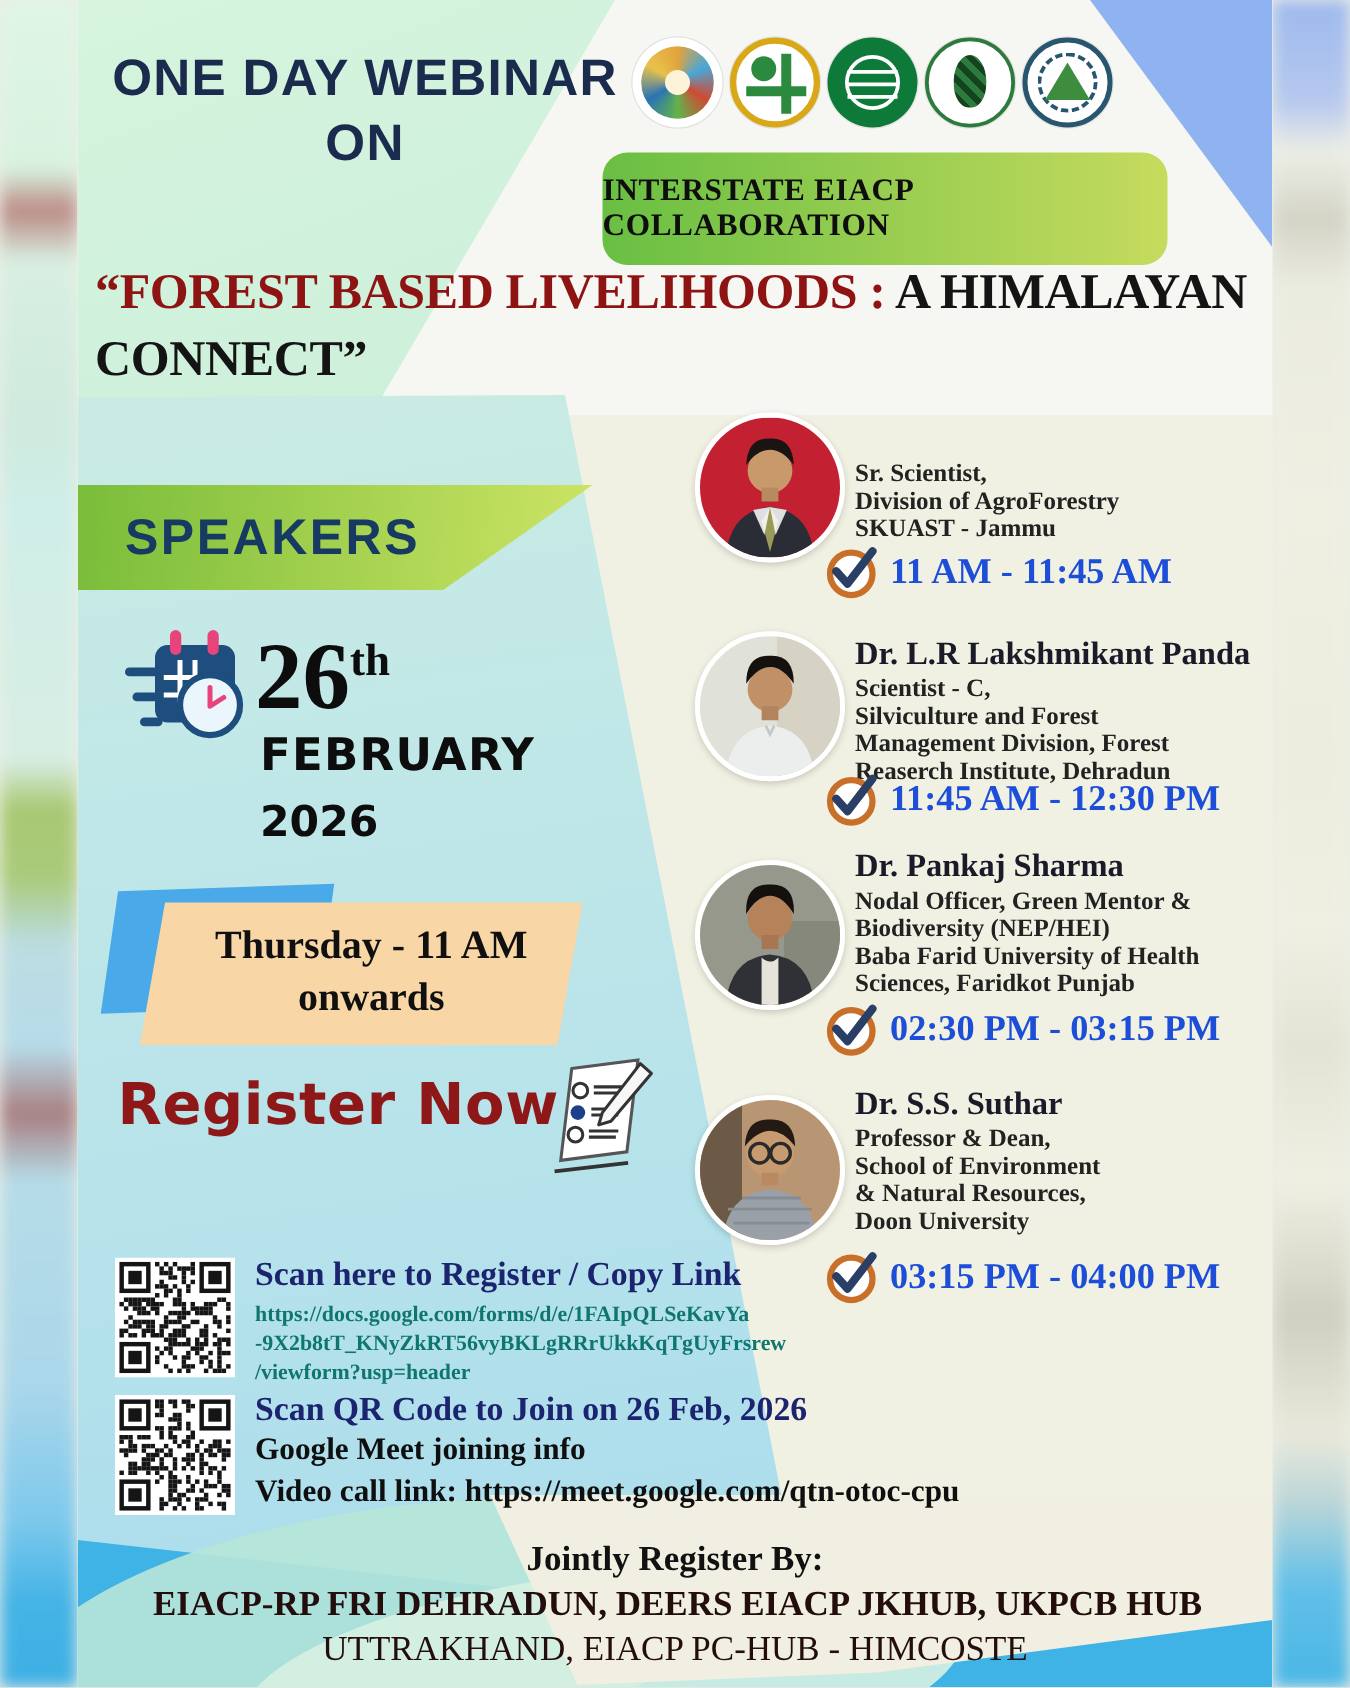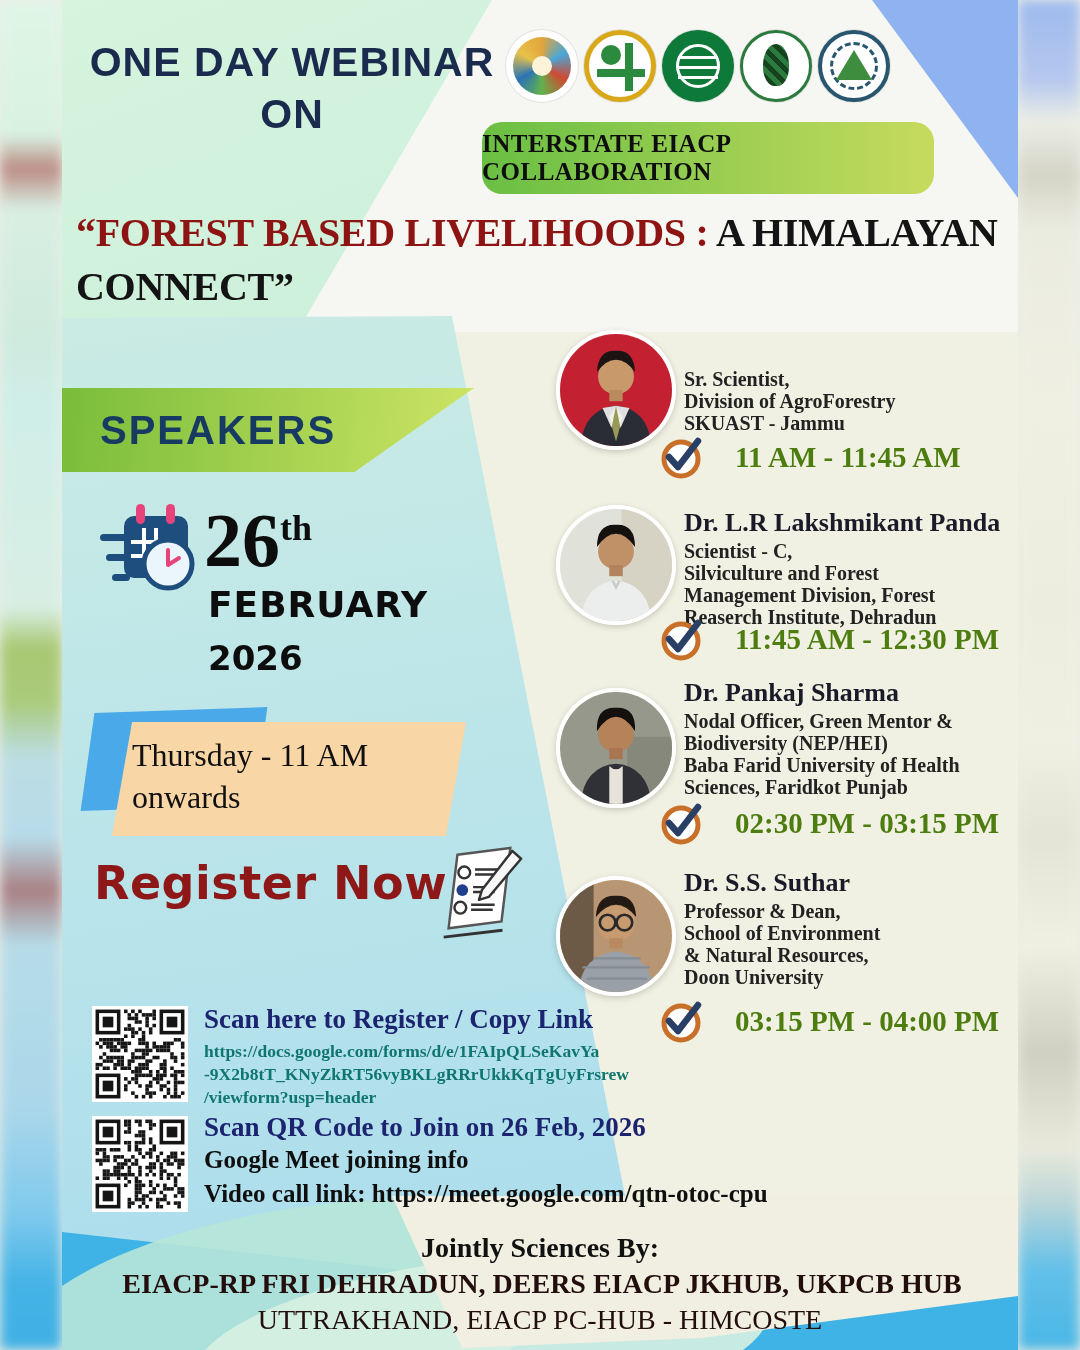--- a/index.html
+++ b/index.html
@@ -51,21 +51,21 @@
   .logo3{background:#0e7a3a;}
   .logo3 .globe{position:absolute;inset:14px;border:3px solid #fff;border-radius:50%;}
   .logo3 .l{position:absolute;left:16px;width:40px;height:3px;background:#fff;}
   .logo4{border:3px solid #2c7a3e;box-sizing:border-box;}
   .logo4 .cone{position:absolute;left:20px;top:11px;width:26px;height:42px;border-radius:50% 50% 45% 45%;
                background:repeating-linear-gradient(45deg,#2c7a3e 0 5px,#14431e 5px 10px);}
   .logo5{border:4px solid #27566e;box-sizing:border-box;}
   .logo5 .gear{position:absolute;inset:8px;border:3px dashed #27566e;border-radius:50%;}
   .logo5 .mtn{position:absolute;left:14px;top:16px;width:36px;height:30px;background:#3e8c3e;
               clip-path:polygon(50% 0,0 100%,100% 100%);}
-  .collab{left:420px;top:122px;width:452px;height:72px;border-radius:20px;
+  .collab{left:420px;top:122px;width:452px;height:90px;border-radius:20px;
           background:linear-gradient(90deg,#69bf43,#c6db5e);display:flex;align-items:center;justify-content:center;
           font-weight:700;font-size:25px;color:#0e0e0e;letter-spacing:.5px;}
 
   
   .maintitle{left:14px;top:206px;width:928px;font-weight:800;font-size:40px;
              line-height:54px;color:#141414;letter-spacing:-.3px;}
   .maintitle .red{color:#8e1414;}
 
   
   .spk-banner{left:0;top:388px;width:412px;height:84px;background:linear-gradient(95deg,#79bd3a,#cde464);
@@ -73,21 +73,21 @@
               box-sizing:border-box;font-family:"Liberation Sans",sans-serif;font-weight:700;font-size:40px;
               color:#173a63;letter-spacing:2px;}
   .cal{left:36px;top:498px;width:102px;height:110px;}
   .daynum{left:142px;top:488px;font-weight:900;font-size:76px;color:#0d0d0d;line-height:80px;}
   .daynum sup{font-size:36px;vertical-align:super;}
   .month{left:146px;top:584px;font-family:"DejaVu Sans",sans-serif;font-weight:900;font-size:36px;
          color:#0d0d0d;letter-spacing:1px;}
   .year{left:146px;top:638px;font-family:"DejaVu Sans",sans-serif;font-weight:900;font-size:34px;color:#0d0d0d;}
   .thu-blue{left:26px;top:710px;width:172px;height:98px;background:#49a9e9;transform:skewX(-10deg) rotate(-2deg);}
   .thu-peach{left:60px;top:722px;width:334px;height:114px;background:#f8d6a6;transform:skewX(-10deg);}
-  .thu-text{left:70px;top:734px;width:330px;font-weight:400;font-size:32px;line-height:42px;color:#101010;}
+  .thu-text{left:70px;top:734px;width:330px;text-align:center;font-weight:700;font-size:32px;line-height:42px;color:#101010;}
   .register{left:32px;top:856px;font-family:"DejaVu Sans",sans-serif;font-weight:800;font-size:46px;
             color:#8e1818;letter-spacing:.5px;}
   .reg-icon{left:366px;top:842px;width:98px;height:104px;}
 
   
   .qr{left:30px;width:96px;height:96px;}
   .qr1{top:1006px;}.qr2{top:1116px;}
   .qr-title{left:142px;font-weight:700;font-size:27px;color:#1c2470;}
   .q1t{top:1004px;}
   .url{left:142px;top:1040px;font-weight:700;font-size:17.5px;line-height:23px;color:#0f766e;}
@@ -100,21 +100,21 @@
   .foot-1{left:0;top:1268px;width:960px;text-align:center;font-weight:700;font-size:28px;color:#230d0d;}
   .foot-2{left:0;top:1304px;width:956px;text-align:center;font-weight:400;font-size:28px;color:#230d0d;}
 
   
   .photo{left:494px;width:112px;height:112px;border-radius:50%;border:4px solid #fff;overflow:hidden;
          box-shadow:0 2px 6px rgba(0,0,0,.18);}
   .s-name{left:622px;width:336px;font-weight:700;font-size:26px;color:#1a1a28;}
   .s-det{left:622px;width:336px;font-weight:700;font-size:20px;line-height:22px;color:#222;}
   .timerow{left:596px;display:flex;align-items:center;gap:8px;}
   .clock{width:46px;height:46px;flex:0 0 auto;}
-  .timetx{font-weight:700;font-size:29px;color:#4d7c0f;white-space:nowrap;margin-left:23px;}
+  .timetx{font-weight:700;font-size:29px;color:#1d4ed8;white-space:nowrap;}
 </style>
 </head>
 <body>
 
 <div class="canvas">
 
   <div class="strip left"></div>
   <div class="strip right"></div>
 
   <div class="poster">
@@ -745,18 +745,18 @@
     <div class="abs timerow" style="top:998px">
       <span class="clock">
         <svg viewBox="0 0 46 46" width="46" height="46">
             <circle cx="23" cy="25" r="17" fill="#fff" stroke="#c8702a" stroke-width="5"></circle>
             <path d="M11 23 L20 33 L40 7" stroke="#2a3f66" stroke-width="6.5" fill="none" stroke-linecap="round" stroke-linejoin="round"></path>
           </svg>
       </span>
       <span class="timetx">03:15 PM - 04:00 PM</span>
     </div>
 
-    <div class="abs foot-h">Jointly Sciences By:</div>
+    <div class="abs foot-h">Jointly Register By:</div>
     <div class="abs foot-1">EIACP-RP FRI DEHRADUN,   DEERS EIACP JKHUB,  UKPCB HUB</div>
     <div class="abs foot-2">UTTRAKHAND,  EIACP PC-HUB - HIMCOSTE</div>
 
   </div>
 </div>
 
 </body></html>

